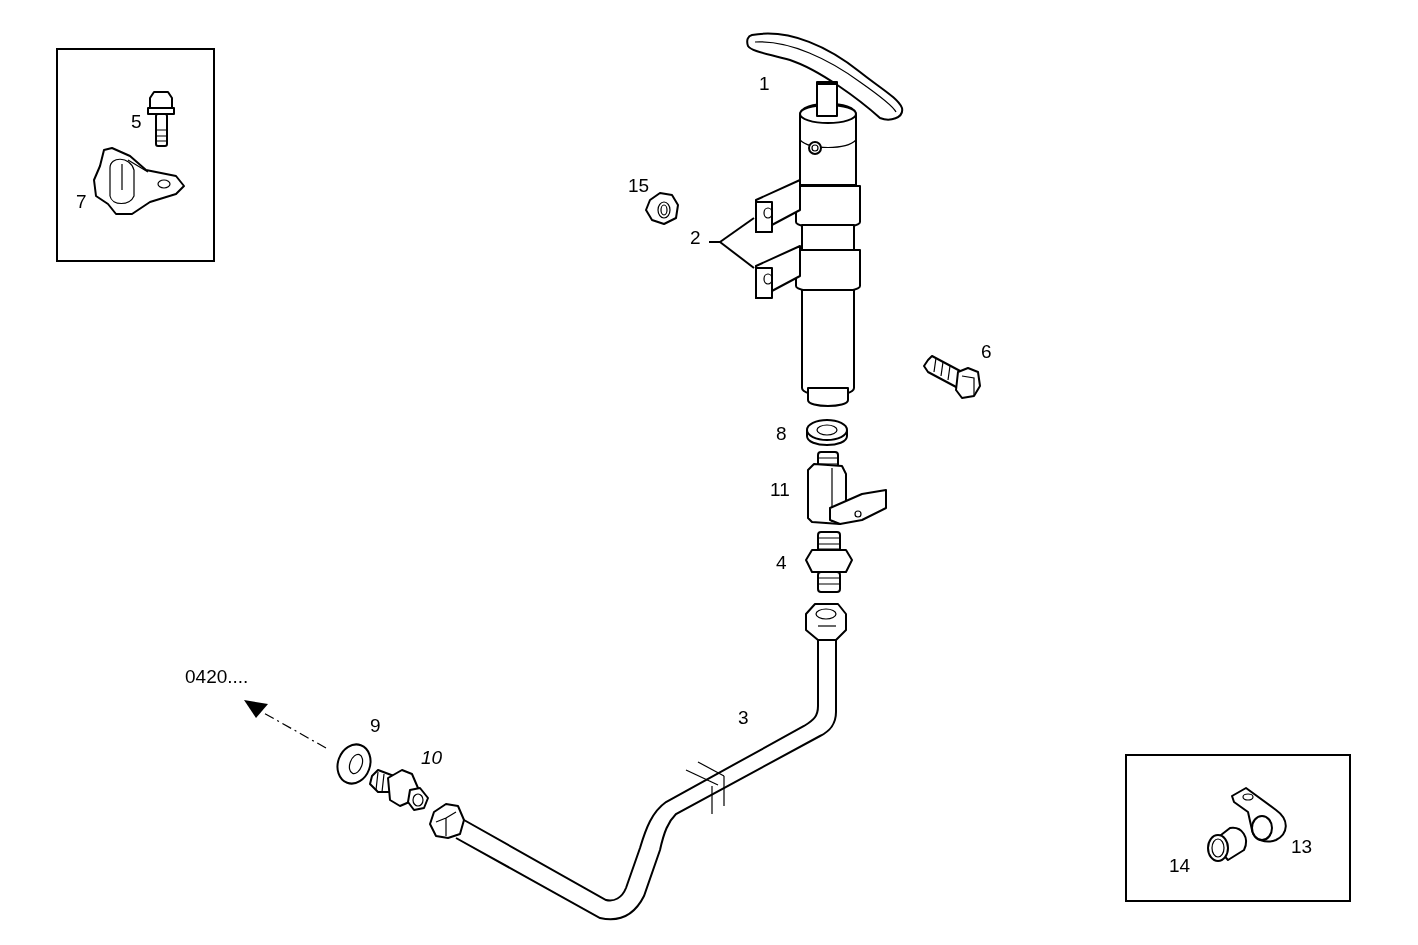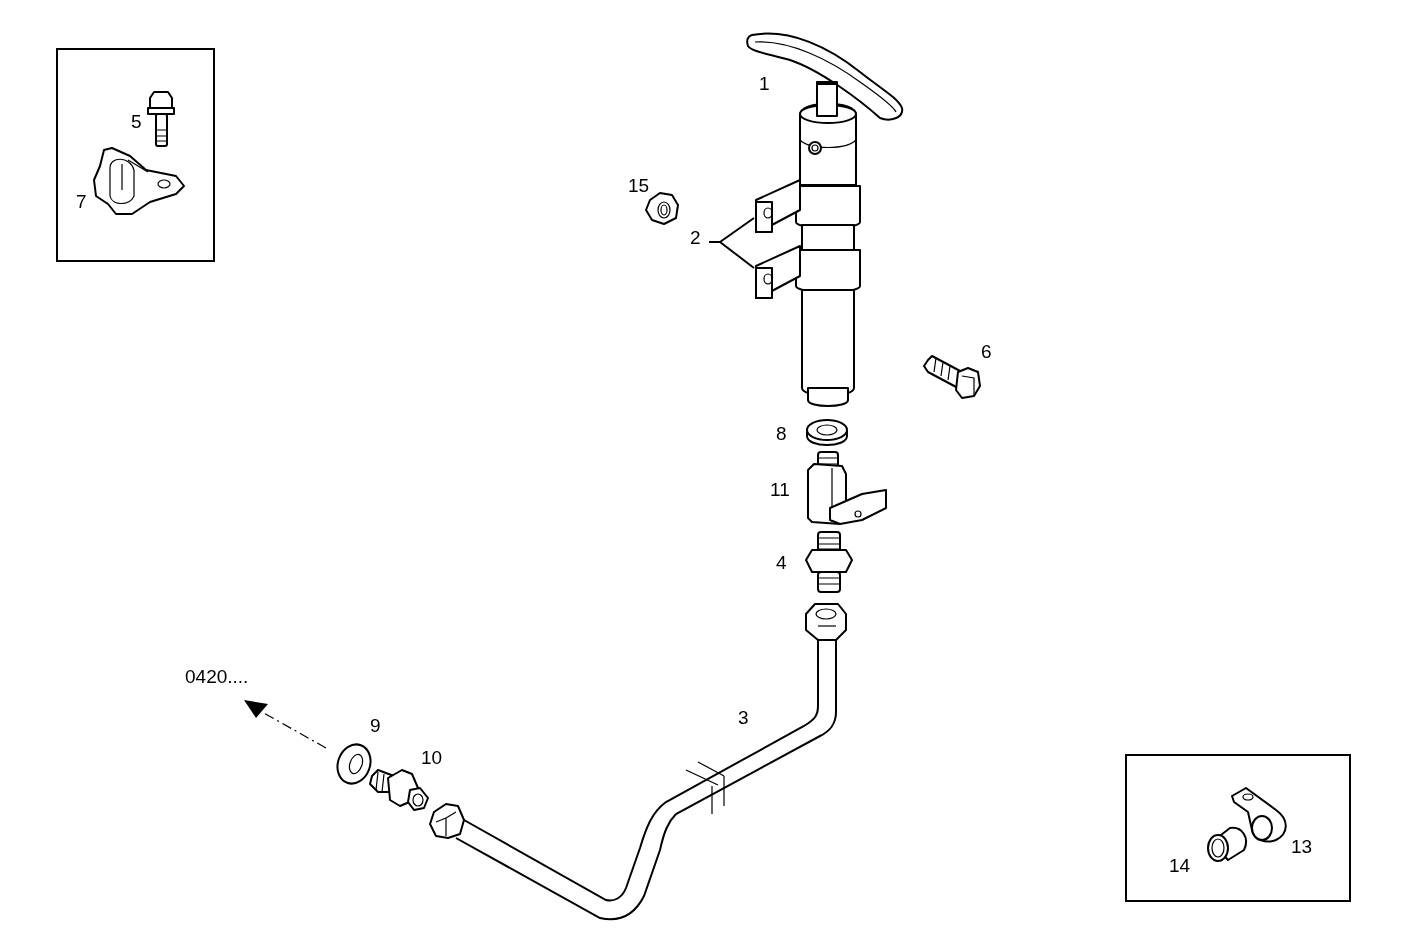--- a/index.html
+++ b/index.html
@@ -155,20 +155,20 @@
 
   <span class="lbl" style="left:759px;top:74px;">1</span>
   <span class="lbl" style="left:690px;top:228px;">2</span>
   <span class="lbl" style="left:738px;top:708px;">3</span>
   <span class="lbl" style="left:776px;top:553px;">4</span>
   <span class="lbl" style="left:131px;top:112px;">5</span>
   <span class="lbl" style="left:981px;top:342px;">6</span>
   <span class="lbl" style="left:76px;top:192px;">7</span>
   <span class="lbl" style="left:776px;top:424px;">8</span>
   <span class="lbl" style="left:370px;top:716px;">9</span>
-  <span class="lbl" style="left:421px;top:748px;">10</span>
+  <span class="lbl" style="left:421px;top:748px;font-style:italic;">10</span>
   <span class="lbl" style="left:770px;top:480px;">11</span>
   <span class="lbl" style="left:628px;top:176px;">15</span>
   <span class="lbl" style="left:1291px;top:837px;">13</span>
   <span class="lbl" style="left:1169px;top:856px;text-align:right;">14</span>
 
   <span class="lbl" style="left:185px;top:667px;text-align:right;">0420....</span>
 </div>
 
 </body></html>

